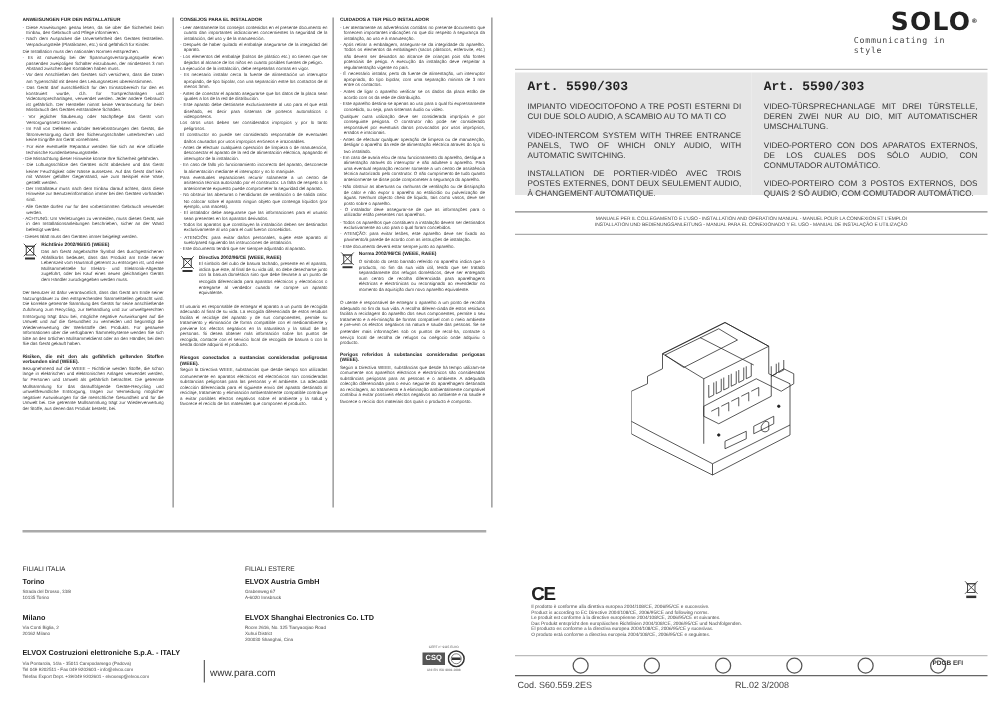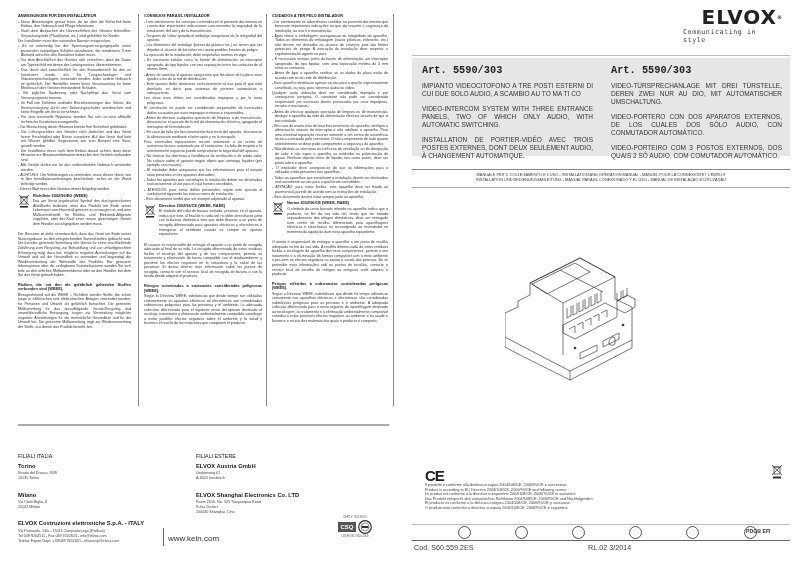--- a/index.html
+++ b/index.html
@@ -149,21 +149,21 @@
   <p>Según a Directiva WEEE, substâncias que desde há tempo utilizam-se comumente nos aparelhos eléctricos e electrónicos são consideradas substâncias perigosas para as pessoas e o ambiente. A adequada colecção diferenciada para o envio seguinte do aparelhagem destinada ao reciclagem, ao tratamento e à eliminação ambientalmente compatível contribui a evitar possíveis efectos negativos ao ambiente e na saude e favorece o recicio dos materiais dos quais o producto é composto.</p>
 </div>
 
 <div class="divider" style="left:138px;top:14px;width:0.6px;height:392px;background:#888;"></div>
 <div class="divider" style="left:266px;top:14px;width:0.6px;height:392px;background:#888;"></div>
 <div class="divider" style="left:393px;top:14px;width:0.6px;height:392px;background:#888;"></div>
 
 <div class="divider" style="left:18px;top:424px;width:371px;height:2px;background:#aaa;"></div>
 
 <div class="logo">
-  <div class="logo-word"><span>ELVOX</span><sup style="font-size:5px;vertical-align:top;">®</sup></div>
+  <div class="logo-word"><span>SOLO</span><sup style="font-size:5px;vertical-align:top;">®</sup></div>
   <div class="logo-tag">Communicating in style</div>
 </div>
 <div class="divider" style="left:412px;top:55px;width:378px;height:1px;background:#bbb;"></div>
 
 <div class="prod" style="left:412px;width:189px;">
   <div class="art">Art. 5590/303</div>
   <p>IMPIANTO VIDEOCITOFONO A TRE POSTI ESTERNI DI CUI DUE SOLO AUDIO, A SCAMBIO AU TO MA TI CO</p>
   <p>VIDEO-INTERCOM SYSTEM WITH THREE ENTRANCE PANELS, TWO OF WHICH ONLY AUDIO, WITH AUTOMATIC SWITCHING.</p>
   <p>INSTALLATION DE PORTIER-VIDÉO AVEC TROIS POSTES EXTERNES, DONT DEUX SEULEMENT AUDIO, À CHANGEMENT AUTOMATIQUE.</p>
 </div>
@@ -238,21 +238,21 @@
   <div class="circ" style="left:46px;"></div>
   <div class="circ" style="left:103px;"></div>
   <div class="circ" style="left:160px;"></div>
   <div class="circ" style="left:217px;"></div>
   <div class="circ" style="left:274px;"></div>
   <div class="circ" style="left:332px;"></div>
   <div class="lang" style="left:334px;">PDGB EFI</div>
 </div>
 <div class="divider" style="left:412px;top:540px;width:378px;height:1px;background:#666;"></div>
 <div class="cod" style="left:414px;">Cod. S60.559.2ES</div>
-<div class="cod" style="left:588px;">RL.02 3/2014</div>
+<div class="cod" style="left:588px;">RL.02 3/2008</div>
 
 <div class="filiali-h" style="left:18px;">FILIALI ITALIA</div>
 <div class="filiali-h" style="left:196px;">FILIALI ESTERE</div>
 
 <div class="city" style="left:18px;top:463px;">Torino</div>
 <div class="addr" style="left:18px;top:471px;">
   <div>Strada del Drosso, 33/8</div>
   <div>10135 Torino</div>
 </div>
 <div class="city" style="left:18px;top:472px;margin-top:20px;">Milano</div>
@@ -273,21 +273,21 @@
   <div>200030 Shanghai, Cina</div>
 </div>
 
 <div class="company">ELVOX Costruzioni elettroniche S.p.A. - ITALY</div>
 <div class="company-addr">
   <div>Via Pontarola, 14/a - 35011 Campodarsego (Padova)</div>
   <div>Tel 049 9202511 - Fax 049 9202603 - info@elvox.com</div>
   <div>Telefax Export Dept. +39/049 9202601 - elvoxexp@elvox.com</div>
 </div>
 <div class="web-sep"></div>
-<div class="web">www.kein.com</div>
+<div class="web">www.para.com</div>
 
 <div class="cert">
   <div style="font-size:2.6px;text-align:center;color:#555;">CERT n° 9115 ELVO</div>
   <div style="display:flex;gap:2px;align-items:center;justify-content:center;margin-top:1px;">
     <div style="background:#555;color:#fff;font-weight:bold;font-size:6px;padding:2px 2px;">CSQ</div>
     <svg width="14" height="14" viewBox="0 0 14 14">
         <circle cx="7" cy="7" r="6.3" fill="none" stroke="#333" stroke-width="1.2"></circle>
         <circle cx="7" cy="7" r="4" fill="none" stroke="#333" stroke-width="0.5"></circle>
         <rect x="3.5" y="6" width="7" height="2" fill="#333"></rect>
       </svg>

